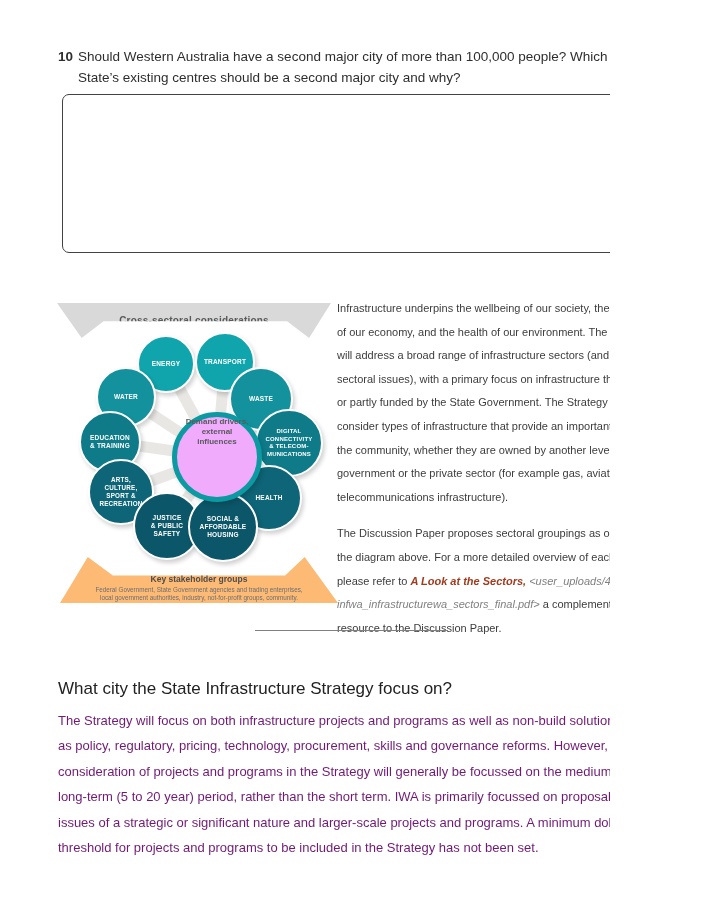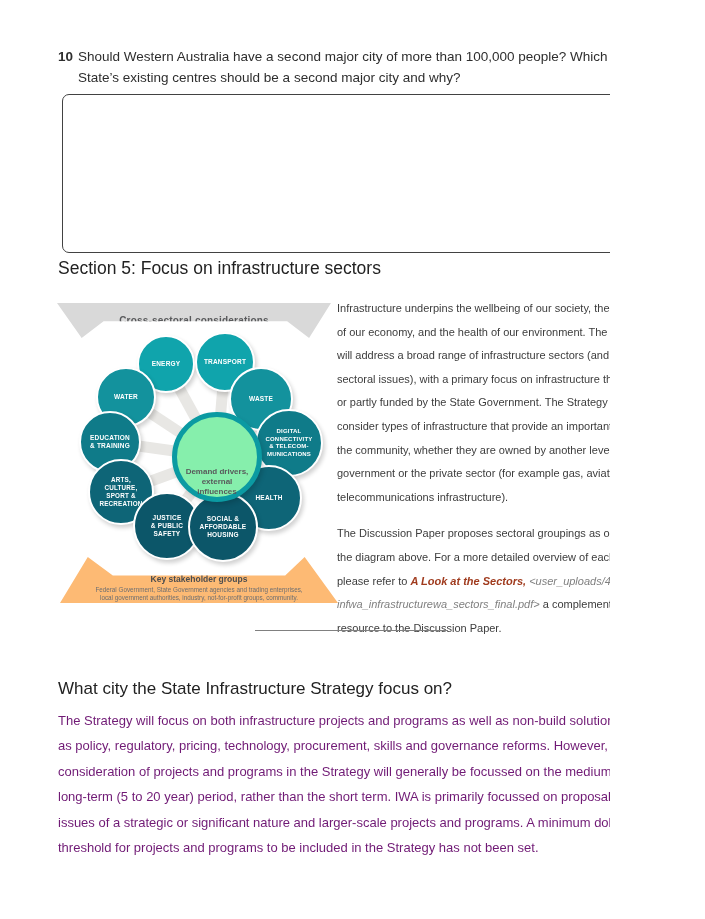--- a/index.html
+++ b/index.html
@@ -45,22 +45,22 @@
   .c-waste    {left:174px;top:67px; width:64px;height:64px;}
   .c-education{left:24px; top:111px;width:62px;height:62px;}
   .c-digital  {left:200px;top:109px;width:68px;height:68px;}
   .c-digital span{font-size:6px;line-height:7.5px;}
   .c-arts     {left:33px; top:159px;width:66px;height:66px;}
   .c-arts span{font-size:6.3px;line-height:7.8px;}
   .c-health   {left:181px;top:165px;width:66px;height:66px;}
   .c-justice  {left:78px; top:192px;width:68px;height:68px;}
   .c-social   {left:133px;top:192px;width:70px;height:70px;}
   .hub{position:absolute;left:117px;top:112px;width:90px;height:90px;border-radius:50%;
-    background:#86efac;border:5px solid #0b9aa2;box-sizing:border-box;z-index:3;
-    display:flex;align-items:flex-end;justify-content:center;text-align:center;
+    background:#f0abfc;border:5px solid #0b9aa2;box-sizing:border-box;z-index:3;
+    display:flex;align-items:flex-start;justify-content:center;text-align:center;
     box-shadow:2px 3px 5px rgba(0,0,0,.15);}
   .hub span{font-size:8px;line-height:10px;font-weight:600;color:#58595b;white-space:pre-line;}
   
   .right-col{position:absolute;left:337px;top:297px;width:328px;font-size:11px;
     line-height:23.6px;color:#3c3c3c;}
   .right-col p{margin:0 0 13px 0;}
   .doc-link{font-weight:bold;font-style:italic;text-decoration:none;cursor:pointer;}
   .doc-path{font-style:italic;}
   
   .footnote-rule{position:absolute;left:255px;top:630px;width:193px;height:0;
@@ -74,21 +74,20 @@
 
 <div class="page">
 
   <div class="question">
     <span class="qnum">10</span>
     <div class="qtext">Should Western Australia have a second major city of more than 100,000 people? Which of the State’s existing centres should be a second major city and why?</div>
   </div>
 
   <textarea class="answer-box" placeholder="" style=""></textarea>
 
-  <h1 class="h-sec5">Section 5: Focus on infrastructure sectors</h1>
 
   <div class="diagram">
 
     <div class="banner-top" style="background-color: rgb(217, 217, 217);">
       <div class="banner-top-label">Cross-sectoral considerations</div>
     </div>
 
     <svg class="spokes" width="290" height="315" viewBox="0 0 290 315">
       <g stroke="#e8e7e4" stroke-width="11">
         <line x1="162" y1="157" x2="111" y2="64"></line>

